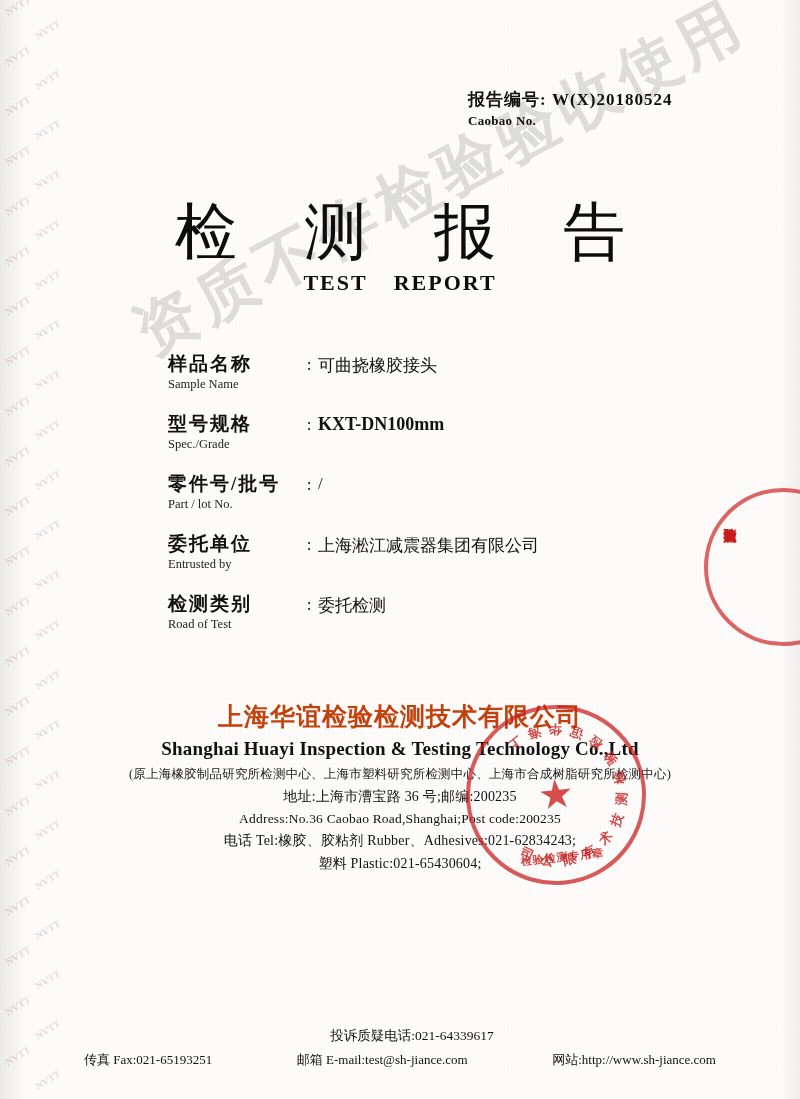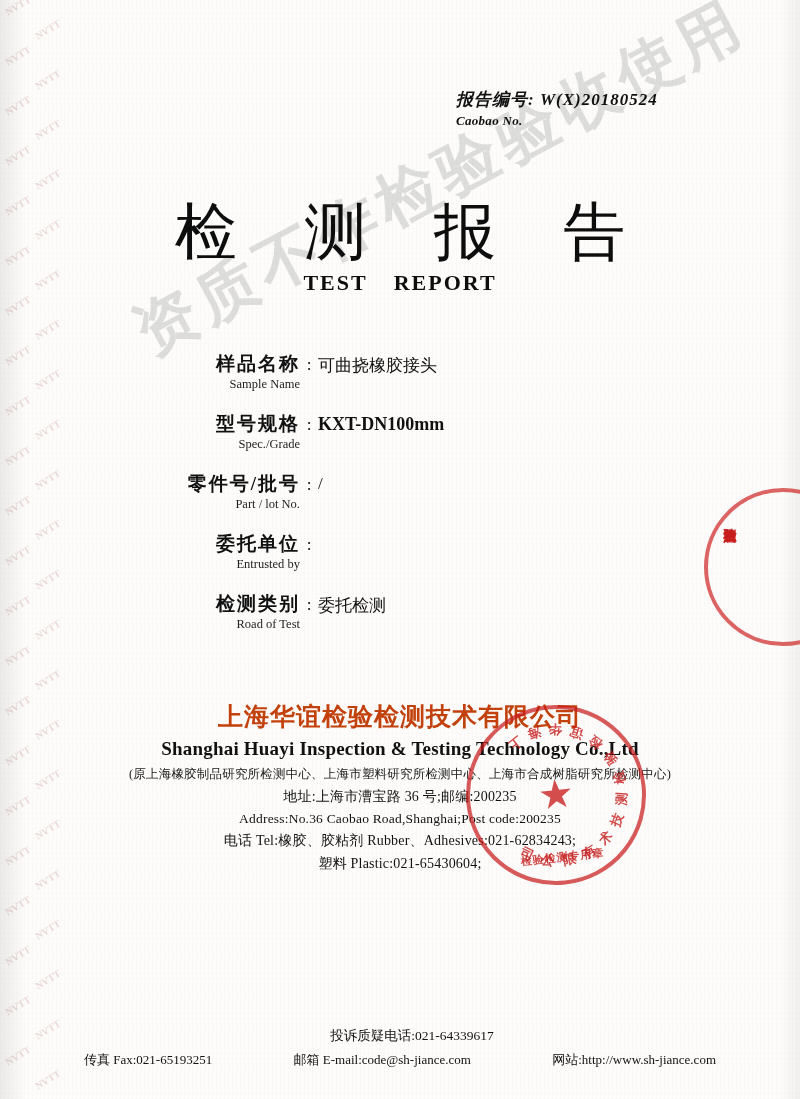--- a/index.html
+++ b/index.html
@@ -84,24 +84,23 @@
     letter-spacing: 6px;
     color: rgba(150,150,150,0.30);
     white-space: nowrap;
     pointer-events: none;
     font-weight: bold;
   }
 
   
   .report-no {
     position: absolute;
-    left: 456px;
+    left: 468px;
     top: 88px;
     z-index: 6;
-    font-style: italic;
   }
   .report-no .cn {
     font-size: 17px;
     font-weight: bold;
     color: #111;
     letter-spacing: 1px;
     white-space: nowrap;
   }
   .report-no .en {
     font-size: 13px;
@@ -147,21 +146,20 @@
   }
   .field-row {
     display: flex;
     align-items: flex-start;
     margin-bottom: 13px;
     height: 47px;
   }
   .field-label {
     width: 132px;
     flex: 0 0 132px;
-    text-align: right;
   }
   .field-label .cn {
     font-size: 19px;
     font-weight: bold;
     color: #111;
     letter-spacing: 2px;
     line-height: 1.25;
     white-space: nowrap;
   }
   .field-label .en {
@@ -416,20 +414,21 @@
         </div>
         <div class="field-colon">:</div>
         <div class="field-value">/</div>
       </div>
       <div class="field-row">
         <div class="field-label">
           <div class="cn">委托单位</div>
           <div class="en">Entrusted by</div>
         </div>
         <div class="field-colon">:</div>
+        <div class="field-value">上海淞江减震器集团有限公司</div>
       </div>
       <div class="field-row">
         <div class="field-label">
           <div class="cn">检测类别</div>
           <div class="en">Road of Test</div>
         </div>
         <div class="field-colon">:</div>
         <div class="field-value">委托检测</div>
       </div>
     </div>
@@ -466,18 +465,18 @@
         <span style="transform: rotate(122deg) translate(66px, 0px) rotate(-90deg) translate(-50%, -50%);">司</span>
       </div>
     <div class="inner-star">★</div>
     <div class="bottom-text">检验检测专用章</div>
   </div>
 
   <div class="bottom-block">
     <div class="bottom-complaint">投诉质疑电话:021-64339617</div>
     <div class="bottom-row">
       <div>传真 Fax:021-65193251</div>
-      <div>邮箱 E-mail:code@sh-jiance.com</div>
+      <div>邮箱 E-mail:test@sh-jiance.com</div>
       <div>网站:http://www.sh-jiance.com</div>
     </div>
   </div>
 
 </div>
 
 </body></html>

